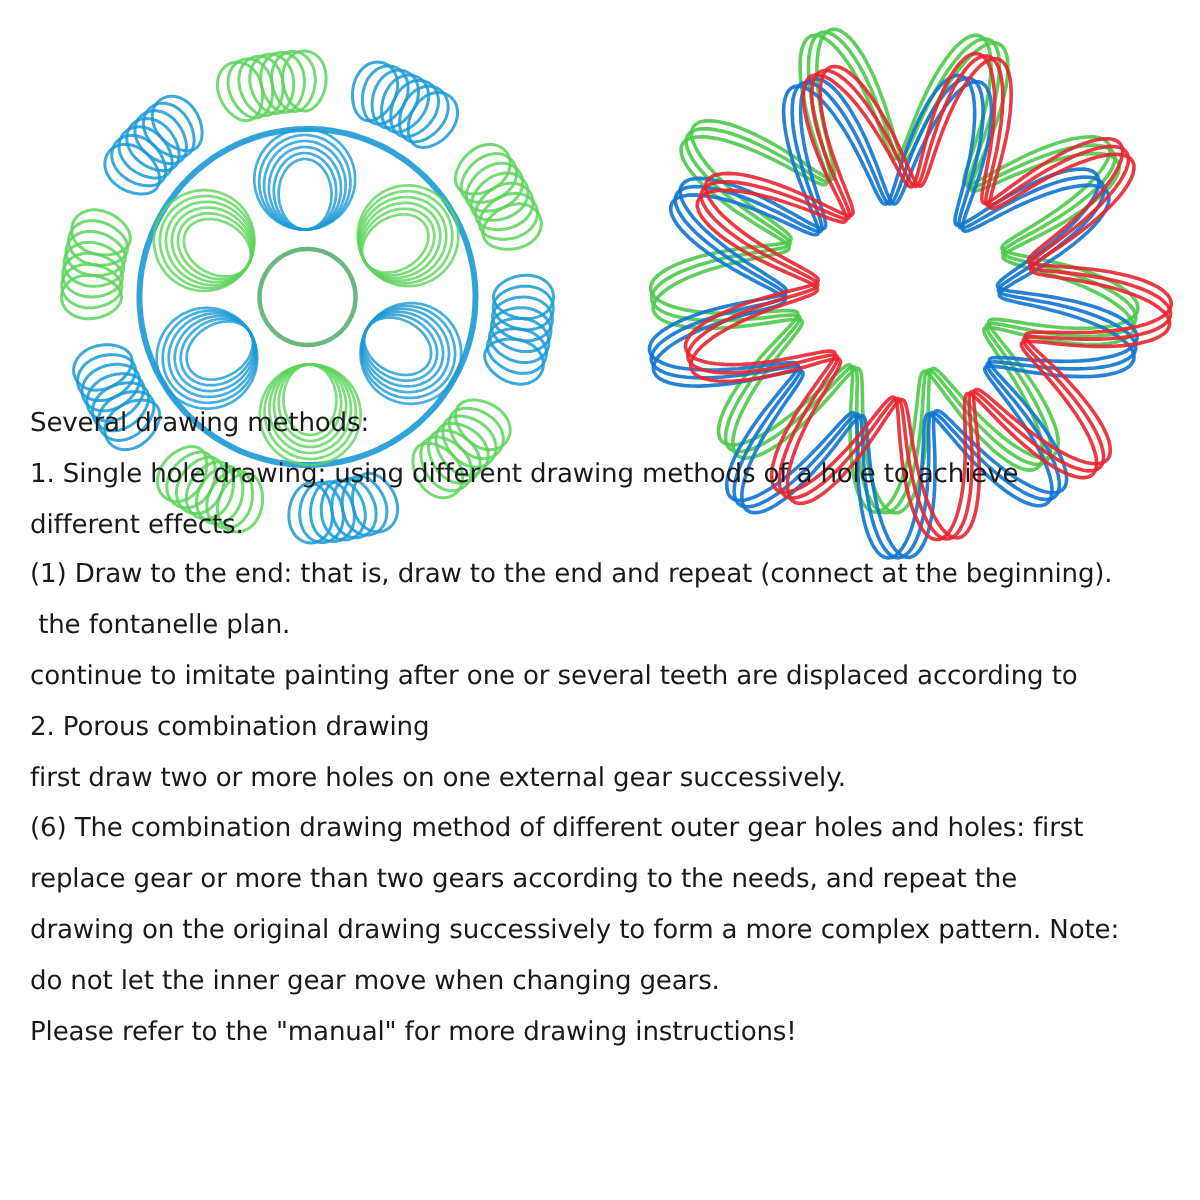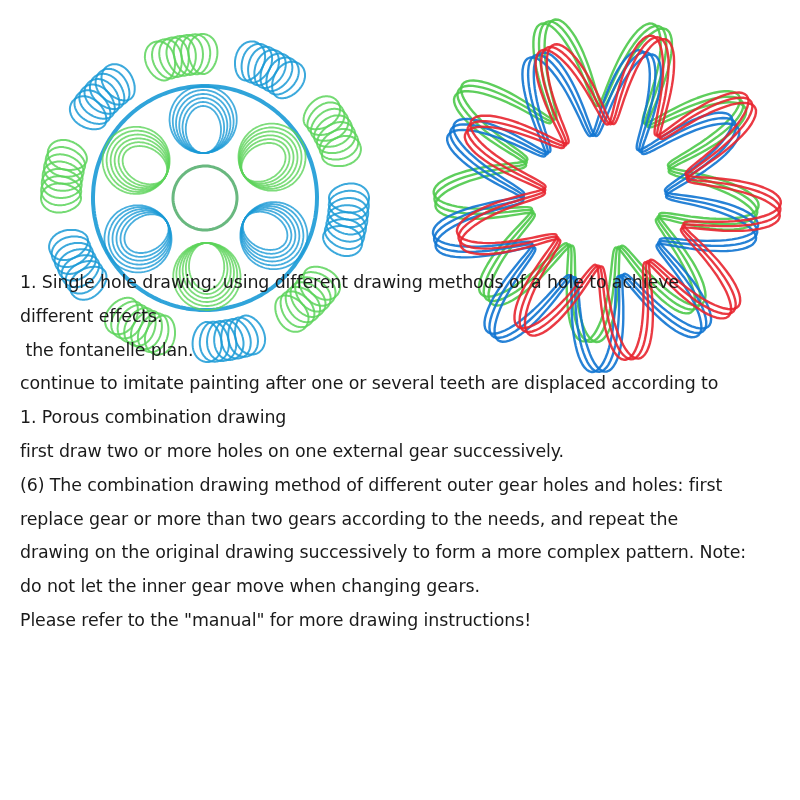--- a/index.html
+++ b/index.html
@@ -134,24 +134,26 @@
       <path d="M739.0 208.0L743.8 210.2L748.1 212.6L751.7 215.1L754.5 217.6L756.5 220.1L757.7 222.7L758.1 225.2L757.5 227.6L756.2 229.9L753.9 232.0L750.9 234.0L747.1 235.7L742.7 237.2L737.7 238.4L732.2 239.4L726.3 240.1L720.0 240.6L713.7 240.8L707.2 240.9L700.8 240.7L694.5 240.4L688.6 240.0L682.9 239.6L677.8 239.1L673.1 238.7L669.1 238.5L665.7 238.3L663.0 238.4L661.1 238.7L659.9 239.4L659.5 240.3L659.7 241.7L660.7 243.5L662.3 245.7L664.5 248.3L667.3 251.3L670.5 254.8L674.0 258.6L677.8 262.8L681.8 267.4L685.8 272.2L689.9 277.2L693.8 282.3L697.4 287.5L700.8 292.7L703.8 297.8L706.4 302.8L708.4 307.5L709.9 311.9L710.8 315.9L711.1 319.4L710.7 322.5L709.7 324.9L708.1 326.8L705.8 328.0L703.0 328.5L699.7 328.4L696.0 327.7L691.8 326.3L687.3 324.3L682.6 321.8L677.6 318.8L672.6 315.4L667.5 311.6L662.5 307.6L657.6 303.4L652.9 299.1L648.4 294.9L644.2 290.8L640.3 287.0L636.8 283.5L633.7 280.4L631.0 277.8L628.7 275.8L626.8 274.5L625.2 273.8L624.1 273.9L623.3 274.7L622.7 276.2L622.4 278.6L622.4 281.6L622.4 285.4L622.6 289.7L622.8 294.7L623.1 300.1L623.3 306.0L623.3 312.1L623.3 318.5L623.1 324.9L622.7 331.3L622.1 337.6L621.2 343.7L620.1 349.3L618.8 354.5L617.2 359.2L615.4 363.2L613.4 366.5L611.3 369.0L609.0 370.7L606.6 371.6L604.1 371.5L601.6 370.6L599.2 368.9L596.7 366.3L594.3 363.0L592.1 358.9L590.0 354.2L588.1 349.0L586.3 343.3L584.7 337.3L583.4 331.1L582.2 324.7L581.2 318.4L580.4 312.2L579.7 306.2L579.2 300.5L578.7 295.3L578.3 290.6L577.9 286.6L577.5 283.2L576.9 280.5L576.3 278.6L575.5 277.4L574.4 277.1L573.2 277.5L571.6 278.7L569.8 280.7L567.6 283.2L565.1 286.4L562.3 290.1L559.1 294.2L555.7 298.7L551.9 303.4L547.9 308.2L543.7 313.0L539.4 317.8L534.9 322.3L530.3 326.6L525.8 330.5L521.4 333.9L517.1 336.8L513.0 339.1L509.2 340.7L505.7 341.6L502.6 341.8L500.0 341.3L497.8 340.1L496.2 338.2L495.1 335.6L494.6 332.4L494.6 328.6L495.2 324.3L496.4 319.5L498.0 314.4L500.0 309.1L502.5 303.5L505.3 297.9L508.4 292.2L511.7 286.7L515.0 281.3L518.4 276.1L521.7 271.2L524.8 266.7L527.7 262.6L530.2 259.0L532.3 255.8L533.9 253.1L535.0 251.0L535.4 249.3L535.2 248.2L534.3 247.4L532.8 247.2L530.5 247.2L527.5 247.7L523.9 248.4L519.7 249.3L514.9 250.4L509.6 251.5L503.9 252.7L497.9 253.9L491.7 255.0L485.3 255.9L478.9 256.6L472.6 257.1L466.5 257.4L460.7 257.3L455.2 256.9L450.3 256.2L446.0 255.2L442.4 253.8L439.5 252.2L437.3 250.2L436.0 248.0L435.5 245.6L435.9 243.0L437.2 240.3L439.2 237.4L442.0 234.5L445.6 231.6L449.7 228.7L454.5 225.9L459.7 223.2L465.4 220.6L471.3 218.1L477.3 215.9L483.4 213.8L489.4 211.9L495.2 210.2L500.7 208.6L505.8 207.2L510.4 206.0L514.4 204.9L517.7 203.9L520.3 202.9L522.1 201.9L523.2 200.9L523.4 199.8L522.8 198.7L521.4 197.4L519.3 195.9L516.4 194.2L512.9 192.3L508.8 190.2L504.3 187.9L499.3 185.2L494.1 182.4L488.6 179.3L483.1 176.0L477.7 172.6L472.4 168.9L467.4 165.2L462.7 161.4L458.6 157.7L454.9 153.9L451.9 150.3L449.6 146.8L448.0 143.5L447.2 140.5L447.2 137.8L447.9 135.4L449.5 133.5L451.8 131.9L454.8 130.8L458.5 130.1L462.8 129.9L467.6 130.2L472.9 130.9L478.5 131.9L484.4 133.4L490.4 135.1L496.5 137.2L502.5 139.4L508.5 141.8L514.2 144.2L519.6 146.6L524.6 148.9L529.2 151.0L533.2 152.9L536.8 154.5L539.7 155.6L542.1 156.3L543.8 156.5L545.0 156.2L545.6 155.2L545.7 153.7L545.2 151.5L544.3 148.7L543.0 145.3L541.4 141.4L539.5 136.9L537.5 131.9L535.3 126.6L533.1 120.8L531.0 114.9L528.9 108.8L527.1 102.6L525.5 96.5L524.2 90.5L523.2 84.7L522.6 79.3L522.4 74.3L522.6 69.8L523.3 65.9L524.4 62.7L525.9 60.2L527.8 58.5L530.1 57.5L532.7 57.4L535.6 58.1L538.7 59.5L542.0 61.7L545.5 64.6L549.1 68.2L552.7 72.4L556.3 77.0L559.8 82.1L563.3 87.4L566.6 93.0L569.7 98.6L572.6 104.2L575.3 109.6L577.8 114.8L580.1 119.6L582.1 124.0L583.9 127.8L585.5 130.9L587.0 133.4L588.2 135.1L589.4 136.0L590.5 136.1L591.6 135.4L592.6 133.9L593.7 131.6L594.8 128.5L596.0 124.8L597.4 120.4L598.9 115.6L600.6 110.3L602.5 104.6L604.6 98.8L606.9 92.8L609.3 86.8L611.9 81.0L614.7 75.4L617.6 70.1L620.6 65.3L623.7 61.0L626.7 57.3L629.8 54.4L632.7 52.2L635.6 50.8L638.3 50.2L640.7 50.5L643.0 51.6L644.9 53.6L646.6 56.3L647.9 59.7L648.9 63.9L649.5 68.6L649.8 73.9L649.7 79.6L649.3 85.6L648.7 91.8L647.7 98.2L646.6 104.5L645.3 110.8L643.9 116.8L642.5 122.6L641.1 128.0L639.8 132.9L638.6 137.3L637.7 141.1L637.0 144.2L636.7 146.7L636.8 148.6L637.3 149.7L638.3 150.2L639.8 150.0L641.8 149.2L644.3 147.9L647.4 146.1L651.0 143.9L655.0 141.3L659.5 138.4L664.4 135.3L669.6 132.2L675.1 129.0L680.8 126.0L686.5 123.1L692.3 120.4L698.0 118.0L703.5 116.0L708.7 114.5L713.7 113.4L718.2 112.8L722.1 112.7L725.5 113.2L728.3 114.2L730.4 115.7L731.8 117.7L732.5 120.2L732.4 123.2L731.6 126.5L730.0 130.1L727.8 134.0L724.9 138.2L721.5 142.4L717.6 146.8L713.3 151.1L708.6 155.4L703.8 159.7L698.8 163.7L693.8 167.6L688.9 171.2L684.2 174.6L679.8 177.7L675.8 180.5L672.4 182.9L669.5 185.1L667.2 187.0L665.7 188.6L665.0 189.9L665.0 191.0L665.8 191.9L667.4 192.7L669.8 193.4L672.9 194.0L676.8 194.5L681.2 195.1L686.3 195.8L691.7 196.5L697.6 197.4L703.7 198.4L710.0 199.6L716.3 200.9L722.5 202.5L728.6 204.2L734.3 206.2L739.6 208.3L744.4 210.5Z" fill="none" stroke="#0f74d1" stroke-width="2.4" stroke-opacity="0.9" stroke-linejoin="round"></path>
       <path d="M756.2 227.4L757.1 230.0L757.2 232.5L756.4 234.9L754.7 237.1L752.3 239.1L749.0 240.8L745.1 242.3L740.5 243.6L735.3 244.6L729.7 245.3L723.7 245.7L717.4 245.9L711.0 245.8L704.5 245.5L698.2 245.1L692.0 244.5L686.1 243.8L680.5 243.2L675.5 242.5L671.0 241.9L667.1 241.5L663.8 241.2L661.3 241.3L659.5 241.6L658.4 242.2L658.0 243.3L658.4 244.7L659.4 246.6L661.0 248.9L663.2 251.7L665.9 255.0L669.0 258.6L672.4 262.7L676.1 267.1L679.9 271.9L683.8 276.9L687.5 282.1L691.2 287.4L694.6 292.8L697.7 298.1L700.4 303.3L702.7 308.3L704.4 313.1L705.6 317.4L706.2 321.4L706.2 324.8L705.6 327.7L704.4 330.0L702.6 331.7L700.2 332.7L697.3 333.0L693.9 332.6L690.1 331.6L685.9 329.9L681.5 327.7L676.8 324.8L672.0 321.5L667.1 317.8L662.2 313.8L657.4 309.5L652.7 305.1L648.2 300.7L643.9 296.3L639.9 292.1L636.3 288.1L633.0 284.6L630.1 281.4L627.6 278.9L625.4 276.9L623.6 275.6L622.2 275.0L621.1 275.1L620.3 276.0L619.7 277.7L619.4 280.2L619.2 283.3L619.1 287.2L619.1 291.7L619.2 296.7L619.2 302.3L619.1 308.2L618.9 314.4L618.5 320.7L618.0 327.2L617.3 333.6L616.4 339.8L615.2 345.7L613.8 351.3L612.3 356.3L610.5 360.8L608.5 364.6L606.3 367.7L604.0 369.9L601.7 371.4L599.2 371.9L596.8 371.6L594.3 370.5L591.9 368.5L589.6 365.6L587.4 362.1L585.4 357.8L583.5 352.9L581.8 347.6L580.3 341.7L579.1 335.6L578.0 329.3L577.1 322.9L576.5 316.6L575.9 310.3L575.5 304.4L575.3 298.8L575.0 293.6L574.8 289.1L574.6 285.1L574.2 281.8L573.8 279.2L573.2 277.4L572.4 276.4L571.3 276.2L570.0 276.7L568.3 278.0L566.3 279.9L564.0 282.5L561.3 285.7L558.3 289.4L554.9 293.4L551.2 297.8L547.2 302.3L542.9 307.0L538.5 311.6L533.9 316.1L529.2 320.5L524.5 324.5L519.8 328.1L515.3 331.2L510.9 333.8L506.8 335.8L503.0 337.1L499.5 337.8L496.5 337.8L494.0 337.0L492.0 335.6L490.6 333.4L489.7 330.7L489.4 327.3L489.7 323.5L490.6 319.1L492.0 314.4L494.0 309.3L496.3 304.0L499.1 298.5L502.2 293.0L505.6 287.5L509.1 282.1L512.7 276.9L516.2 271.9L519.7 267.2L523.0 262.9L526.0 259.0L528.6 255.6L530.7 252.6L532.3 250.1L533.4 248.1L533.8 246.5L533.5 245.4L532.5 244.8L530.8 244.5L528.4 244.5L525.3 244.9L521.5 245.5L517.2 246.2L512.2 247.1L506.8 248.1L501.0 249.0L494.9 249.9L488.6 250.7L482.2 251.3L475.8 251.7L469.5 251.9L463.4 251.8L457.7 251.5L452.4 250.8L447.6 249.8L443.5 248.6L440.0 247.0L437.3 245.2L435.4 243.1L434.3 240.8L434.1 238.4L434.8 235.8L436.3 233.1L438.6 230.3L441.7 227.5L445.4 224.8L449.9 222.1L454.8 219.5L460.3 217.0L466.0 214.7L472.1 212.5L478.2 210.5L484.4 208.7L490.4 207.1L496.2 205.7L501.7 204.4L506.8 203.3L511.3 202.3L515.2 201.3L518.5 200.4L521.0 199.6L522.7 198.7L523.7 197.7L523.8 196.6L523.1 195.4L521.6 194.0L519.4 192.4L516.5 190.6L512.9 188.5L508.9 186.2L504.3 183.5L499.4 180.7L494.3 177.6L488.9 174.2L483.6 170.7L478.3 166.9L473.2 163.1L468.4 159.1L464.0 155.2L460.1 151.2L456.7 147.4L454.0 143.6L452.0 140.1L450.7 136.8L450.1 133.8L450.4 131.1L451.4 128.9L453.1 127.1L455.7 125.7L458.8 124.8L462.7 124.4L467.1 124.5L472.0 125.0L477.3 126.0L482.9 127.4L488.7 129.1L494.7 131.2L500.7 133.5L506.6 136.0L512.4 138.7L517.9 141.3L523.2 143.9L528.0 146.4L532.4 148.7L536.3 150.7L539.7 152.3L542.5 153.5L544.7 154.2L546.3 154.4L547.4 154.0L547.9 152.9L548.0 151.3L547.5 149.0L546.7 146.0L545.5 142.5L544.0 138.4L542.3 133.7L540.4 128.6L538.4 123.1L536.5 117.2L534.6 111.1L532.9 104.9L531.3 98.7L530.0 92.5L529.0 86.5L528.4 80.8L528.1 75.4L528.2 70.5L528.7 66.1L529.6 62.4L530.9 59.4L532.5 57.1L534.6 55.6L536.9 54.9L539.6 55.0L542.5 55.9L545.6 57.6L548.9 60.1L552.2 63.3L555.7 67.2L559.1 71.6L562.5 76.4L565.8 81.7L569.0 87.2L572.0 92.9L574.8 98.7L577.5 104.4L579.9 109.9L582.2 115.1L584.2 119.9L586.0 124.3L587.6 128.0L589.0 131.1L590.3 133.5L591.5 135.1L592.7 135.9L593.7 135.9L594.8 135.1L595.9 133.5L597.1 131.1L598.4 127.9L599.8 124.2L601.4 119.8L603.2 114.9L605.1 109.6L607.3 104.0L609.6 98.2L612.2 92.3L614.9 86.5L617.8 80.8L620.9 75.3L624.0 70.3L627.2 65.7L630.4 61.6L633.7 58.2L636.8 55.6L639.8 53.6L642.7 52.5L645.4 52.2L647.8 52.7L649.9 54.1L651.7 56.3L653.2 59.2L654.3 62.8L655.0 67.1L655.4 72.0L655.3 77.3L655.0 83.1L654.3 89.1L653.3 95.3L652.1 101.6L650.7 107.9L649.1 114.1L647.4 120.0L645.8 125.7L644.1 130.9L642.7 135.7L641.3 139.9L640.3 143.5L639.6 146.6L639.2 148.9L639.3 150.6L639.9 151.7L640.9 152.1L642.5 151.9L644.7 151.1L647.4 149.8L650.6 148.0L654.4 145.8L658.6 143.4L663.3 140.7L668.4 137.8L673.8 134.9L679.4 132.0L685.2 129.2L691.1 126.5L697.0 124.2L702.7 122.1L708.3 120.4L713.5 119.2L718.4 118.4L722.8 118.0L726.7 118.2L730.0 118.9L732.6 120.2L734.5 121.9L735.7 124.0L736.1 126.6L735.7 129.6L734.6 133.0L732.8 136.6L730.3 140.4L727.2 144.5L723.5 148.6L719.3 152.8L714.7 156.9L709.8 161.0L704.8 165.0L699.6 168.8L694.4 172.5L689.4 175.8L684.7 179.0L680.2 181.8L676.2 184.4L672.8 186.6L669.9 188.6L667.7 190.3L666.3 191.8L665.6 193.1L665.7 194.2L666.7 195.1L668.4 195.9L670.9 196.7L674.1 197.4L678.1 198.1L682.6 198.9L687.7 199.8L693.2 200.8L699.1 201.9L705.2 203.2L711.4 204.7L717.6 206.4L723.8 208.2L729.7 210.3L735.2 212.5L740.4 214.8L744.9 217.3L748.9 219.8L752.2 222.5L754.6 225.1L756.3 227.7L757.1 230.3Z" fill="none" stroke="#0f74d1" stroke-width="2.4" stroke-opacity="0.9" stroke-linejoin="round"></path>
       <path d="M750.2 246.0L746.8 247.6L742.7 248.9L737.9 249.9L732.6 250.6L726.9 251.0L720.8 251.1L714.5 250.9L708.1 250.6L701.7 250.0L695.3 249.2L689.2 248.4L683.4 247.5L678.0 246.6L673.1 245.7L668.7 245.0L664.9 244.4L661.8 244.1L659.4 244.0L657.7 244.3L656.8 245.0L656.5 246.1L656.9 247.7L657.9 249.7L659.6 252.2L661.8 255.2L664.4 258.6L667.4 262.5L670.7 266.7L674.2 271.4L677.8 276.3L681.4 281.5L685.0 286.9L688.4 292.4L691.5 297.9L694.3 303.3L696.7 308.6L698.7 313.7L700.1 318.4L701.0 322.8L701.4 326.7L701.1 330.0L700.3 332.8L698.8 334.9L696.8 336.3L694.3 337.1L691.3 337.2L687.9 336.5L684.1 335.2L679.9 333.2L675.5 330.7L670.9 327.6L666.2 324.0L661.5 320.0L656.8 315.7L652.2 311.2L647.7 306.6L643.4 302.0L639.4 297.4L635.7 293.1L632.3 289.1L629.2 285.5L626.5 282.3L624.1 279.7L622.1 277.8L620.5 276.5L619.1 276.0L618.1 276.3L617.3 277.3L616.7 279.1L616.2 281.7L616.0 285.0L615.7 288.9L615.6 293.5L615.4 298.7L615.1 304.3L614.7 310.2L614.3 316.5L613.6 322.8L612.8 329.2L611.8 335.6L610.5 341.7L609.1 347.5L607.5 352.9L605.6 357.8L603.6 362.0L601.4 365.6L599.1 368.5L596.8 370.5L594.3 371.7L591.9 372.0L589.4 371.4L587.0 370.0L584.7 367.7L582.6 364.7L580.6 360.9L578.7 356.4L577.1 351.4L575.7 345.8L574.5 339.9L573.5 333.7L572.8 327.3L572.2 320.9L571.8 314.5L571.6 308.3L571.5 302.4L571.4 296.9L571.4 291.8L571.4 287.3L571.3 283.5L571.1 280.3L570.7 277.9L570.2 276.2L569.3 275.3L568.2 275.1L566.8 275.8L565.0 277.1L562.9 279.1L560.4 281.7L557.5 284.8L554.2 288.4L550.6 292.4L546.7 296.6L542.4 301.0L538.0 305.5L533.3 310.0L528.5 314.3L523.6 318.3L518.8 322.1L514.0 325.4L509.3 328.2L504.9 330.5L500.7 332.2L496.9 333.3L493.5 333.7L490.6 333.4L488.3 332.4L486.4 330.7L485.2 328.5L484.6 325.6L484.5 322.1L485.1 318.1L486.3 313.8L488.0 309.0L490.2 304.0L492.9 298.7L496.0 293.4L499.4 288.0L503.0 282.7L506.7 277.4L510.5 272.4L514.3 267.7L517.9 263.2L521.3 259.1L524.4 255.4L527.1 252.2L529.3 249.4L530.9 247.0L531.9 245.1L532.2 243.7L531.8 242.6L530.7 242.0L528.9 241.7L526.4 241.7L523.1 242.0L519.2 242.4L514.7 243.0L509.7 243.7L504.2 244.4L498.3 245.1L492.1 245.8L485.7 246.2L479.2 246.6L472.8 246.7L466.6 246.5L460.6 246.2L454.9 245.5L449.8 244.6L445.2 243.3L441.2 241.8L437.9 240.1L435.5 238.1L433.8 235.9L433.0 233.6L433.1 231.1L434.0 228.5L435.7 225.8L438.3 223.2L441.6 220.5L445.7 218.0L450.3 215.5L455.5 213.1L461.1 210.9L467.0 208.8L473.1 207.0L479.4 205.3L485.6 203.8L491.6 202.5L497.5 201.3L502.9 200.3L508.0 199.4L512.4 198.6L516.3 197.8L519.4 197.1L521.8 196.3L523.4 195.5L524.2 194.5L524.3 193.4L523.5 192.1L521.9 190.6L519.6 188.9L516.7 186.9L513.1 184.6L509.1 182.0L504.6 179.2L499.7 176.1L494.7 172.7L489.5 169.1L484.3 165.3L479.2 161.3L474.4 157.2L469.8 153.1L465.6 148.9L462.0 144.8L458.9 140.8L456.5 137.0L454.7 133.5L453.7 130.2L453.4 127.2L453.9 124.7L455.1 122.6L457.1 120.9L459.8 119.7L463.1 119.1L467.1 118.9L471.6 119.2L476.5 120.1L481.8 121.4L487.4 123.1L493.2 125.1L499.1 127.5L505.0 130.1L510.8 132.9L516.4 135.8L521.8 138.7L526.8 141.5L531.5 144.1L535.7 146.5L539.4 148.6L542.6 150.3L545.2 151.5L547.3 152.2L548.9 152.4L549.9 151.9L550.4 150.8L550.4 149.0L549.9 146.5L549.2 143.4L548.0 139.7L546.7 135.4L545.1 130.6L543.5 125.3L541.8 119.7L540.1 113.7L538.5 107.5L537.0 101.2L535.8 94.9L534.8 88.7L534.1 82.7L533.8 77.0L533.8 71.7L534.1 66.9L534.9 62.7L536.0 59.2L537.5 56.3L539.3 54.2L541.5 53.0L543.9 52.5L546.6 52.9L549.5 54.1L552.6 56.1L555.7 58.9L559.0 62.3L562.2 66.4L565.5 71.1L568.6 76.2L571.7 81.6L574.6 87.3L577.4 93.2L579.9 99.0L582.3 104.8L584.5 110.3L586.4 115.6L588.2 120.4L589.8 124.7L591.2 128.4L592.5 131.4L593.7 133.7L594.8 135.2L595.9 136.0L597.0 135.8L598.1 134.9L599.3 133.2L600.6 130.7L602.1 127.5L603.7 123.7L605.5 119.3L607.5 114.4L609.7 109.1L612.1 103.5L614.8 97.8L617.6 92.1L620.6 86.4L623.8 80.8L627.1 75.6L630.4 70.7L633.8 66.4L637.2 62.6L640.6 59.5L643.8 57.1L646.9 55.4L649.7 54.6L652.4 54.5L654.7 55.3L656.7 56.9L658.3 59.3L659.6 62.4L660.5 66.2L660.9 70.6L661.0 75.6L660.7 81.0L660.0 86.8L659.0 92.8L657.8 99.1L656.2 105.3L654.5 111.5L652.7 117.6L650.7 123.4L648.8 128.9L647.0 134.0L645.4 138.6L643.9 142.6L642.8 146.1L642.0 149.0L641.6 151.2L641.7 152.8L642.3 153.8L643.5 154.1L645.2 153.8L647.5 153.0L650.4 151.8L653.8 150.1L657.7 148.0L662.2 145.7L667.0 143.1L672.3 140.5L677.8 137.8L683.6 135.1L689.6 132.6L695.6 130.2L701.5 128.2L707.3 126.4L712.9 125.0L718.1 124.1L723.0 123.6L727.3 123.5L731.0 124.0L734.2 124.9L736.6 126.3L738.3 128.2L739.2 130.5L739.3 133.2L738.7 136.2L737.3 139.6L735.2 143.1L732.5 146.9L729.0 150.8L725.1 154.8L720.6 158.8L715.8 162.8L710.7 166.6L705.5 170.4L700.2 173.9L694.9 177.3L689.8 180.4L684.9 183.3L680.4 185.9L676.4 188.2L673.0 190.3L670.2 192.1L668.1 193.7L666.7 195.1L666.1 196.3L666.3 197.3L667.4 198.3L669.2 199.2L671.8 200.0L675.2 200.9L679.2 201.8L683.8 202.8L688.9 203.9L694.5 205.2L700.3 206.6L706.4 208.2L712.6 210.0L718.7 211.9L724.7 214.1L730.5 216.4L735.9 218.8L740.8 221.4L745.2 224.1L748.9 226.8L751.9 229.6L754.1 232.3L755.5 235.0L756.1 237.6L755.8 240.1L754.6 242.3L752.7 244.4L749.9 246.2L746.3 247.7Z" fill="none" stroke="#0f74d1" stroke-width="2.4" stroke-opacity="0.9" stroke-linejoin="round"></path>
       <path d="M777.9 196.0L779.7 198.4L780.7 200.9L780.8 203.4L780.0 205.8L778.4 208.1L776.0 210.3L772.8 212.4L768.8 214.3L764.2 216.0L759.0 217.5L753.4 218.7L747.4 219.7L741.1 220.5L734.7 221.1L728.3 221.5L721.9 221.7L715.8 221.7L709.9 221.7L704.5 221.6L699.5 221.5L695.1 221.5L691.4 221.5L688.3 221.6L686.0 222.0L684.4 222.5L683.6 223.4L683.5 224.5L684.2 226.0L685.6 227.9L687.7 230.1L690.3 232.8L693.5 235.8L697.0 239.2L701.0 243.0L705.2 247.1L709.5 251.4L713.8 256.0L718.2 260.8L722.3 265.8L726.2 270.7L729.8 275.7L732.9 280.5L735.6 285.2L737.7 289.7L739.2 293.8L740.0 297.6L740.2 300.9L739.8 303.7L738.6 306.0L736.8 307.6L734.4 308.7L731.4 309.2L727.9 309.0L723.9 308.3L719.5 306.9L714.7 305.0L709.7 302.6L704.5 299.7L699.2 296.5L693.9 292.9L688.7 289.1L683.6 285.3L678.7 281.3L674.0 277.5L669.7 273.8L665.8 270.3L662.2 267.2L659.1 264.5L656.4 262.4L654.2 260.8L652.4 259.9L651.0 259.6L650.0 260.1L649.4 261.3L649.1 263.2L649.1 265.8L649.3 269.2L649.7 273.2L650.2 277.8L650.8 283.0L651.4 288.6L651.9 294.6L652.4 300.8L652.7 307.2L652.9 313.6L652.8 320.0L652.5 326.3L651.9 332.2L651.1 337.8L650.0 342.8L648.6 347.3L647.0 351.1L645.1 354.2L643.0 356.5L640.8 358.0L638.4 358.6L635.9 358.3L633.3 357.2L630.7 355.3L628.1 352.5L625.5 349.0L623.1 344.8L620.7 340.0L618.5 334.7L616.4 329.0L614.6 323.0L612.9 316.8L611.4 310.6L610.0 304.3L608.9 298.2L607.9 292.4L607.0 287.0L606.3 282.1L605.6 277.7L604.9 273.9L604.2 270.9L603.5 268.6L602.7 267.1L601.7 266.4L600.6 266.4L599.2 267.3L597.7 269.0L595.8 271.3L593.7 274.3L591.3 277.9L588.6 282.0L585.6 286.5L582.3 291.3L578.8 296.3L575.0 301.4L571.1 306.5L566.9 311.4L562.7 316.1L558.5 320.6L554.2 324.5L550.1 328.0L546.0 330.9L542.2 333.2L538.6 334.7L535.4 335.5L532.5 335.6L530.0 335.0L528.0 333.6L526.5 331.4L525.5 328.6L525.0 325.2L525.0 321.1L525.5 316.6L526.5 311.6L528.0 306.2L529.9 300.7L532.1 294.9L534.7 289.1L537.5 283.2L540.4 277.5L543.4 272.0L546.4 266.7L549.3 261.8L552.1 257.3L554.5 253.2L556.6 249.6L558.3 246.6L559.5 244.1L560.2 242.1L560.3 240.6L559.7 239.7L558.5 239.3L556.6 239.3L554.0 239.7L550.8 240.5L547.0 241.5L542.6 242.8L537.7 244.3L532.3 245.8L526.5 247.4L520.5 248.9L514.2 250.4L507.9 251.6L501.6 252.7L495.4 253.5L489.4 254.0L483.8 254.2L478.6 254.0L473.9 253.4L469.8 252.5L466.3 251.3L463.6 249.7L461.7 247.7L460.7 245.5L460.4 243.0L461.0 240.3L462.4 237.4L464.6 234.4L467.5 231.3L471.2 228.1L475.4 224.9L480.2 221.8L485.4 218.8L491.0 215.9L496.8 213.1L502.7 210.5L508.6 208.1L514.4 205.9L520.0 203.9L525.2 202.1L530.0 200.5L534.2 199.0L537.9 197.7L540.8 196.5L543.0 195.4L544.4 194.3L545.0 193.2L544.8 192.1L543.8 191.0L542.0 189.7L539.4 188.3L536.1 186.8L532.2 185.1L527.8 183.1L522.9 181.0L517.6 178.6L512.1 176.0L506.4 173.2L500.7 170.2L495.1 167.0L489.7 163.7L484.6 160.3L479.9 156.8L475.7 153.3L472.1 149.8L469.2 146.4L466.9 143.2L465.5 140.1L464.8 137.3L465.0 134.7L466.0 132.4L467.7 130.5L470.3 129.0L473.5 127.9L477.4 127.1L482.0 126.8L487.0 126.9L492.5 127.4L498.3 128.3L504.4 129.5L510.5 131.0L516.8 132.7L522.9 134.6L528.9 136.6L534.6 138.6L540.0 140.6L545.0 142.5L549.4 144.3L553.4 145.8L556.7 146.9L559.5 147.7L561.6 148.1L563.1 147.9L564.0 147.2L564.2 146.0L563.9 144.2L563.1 141.8L561.8 138.8L560.2 135.3L558.2 131.2L555.9 126.6L553.4 121.6L550.9 116.3L548.3 110.6L545.8 104.7L543.5 98.7L541.3 92.7L539.4 86.7L537.9 80.9L536.7 75.3L535.9 70.1L535.6 65.4L535.7 61.1L536.3 57.5L537.4 54.5L538.9 52.2L540.9 50.7L543.3 50.0L546.0 50.0L549.1 50.8L552.5 52.4L556.0 54.7L559.7 57.7L563.6 61.3L567.5 65.4L571.4 70.0L575.2 74.9L578.9 80.2L582.5 85.5L585.9 90.9L589.1 96.3L592.1 101.4L594.8 106.3L597.3 110.7L599.5 114.7L601.4 118.1L603.1 120.9L604.6 122.9L606.0 124.2L607.1 124.6L608.2 124.3L609.1 123.2L610.1 121.2L611.0 118.5L611.9 115.1L613.0 111.0L614.1 106.3L615.4 101.2L616.8 95.6L618.3 89.7L620.1 83.7L622.1 77.5L624.2 71.4L626.5 65.5L629.0 59.9L631.6 54.6L634.3 49.8L637.1 45.6L639.9 42.1L642.7 39.3L645.5 37.2L648.2 36.0L650.8 35.6L653.2 36.1L655.4 37.5L657.4 39.6L659.1 42.6L660.5 46.3L661.6 50.6L662.4 55.6L662.9 61.0L663.1 66.8L663.0 73.0L662.6 79.3L662.0 85.7L661.2 92.1L660.3 98.4L659.3 104.4L658.2 110.1L657.2 115.4L656.3 120.1L655.5 124.3L654.9 127.9L654.6 130.8L654.6 133.0L654.9 134.5L655.7 135.3L656.9 135.4L658.6 134.8L660.8 133.7L663.5 131.9L666.6 129.7L670.3 127.0L674.3 124.0L678.8 120.8L683.6 117.3L688.7 113.8L694.1 110.3L699.6 107.0L705.1 103.8L710.7 100.8L716.2 98.3L721.4 96.1L726.5 94.4L731.1 93.2L735.4 92.6L739.1 92.5L742.3 93.0L744.8 94.1L746.7 95.7L747.9 97.9L748.5 100.5L748.2 103.6L747.3 107.2L745.7 111.1L743.5 115.2L740.7 119.6L737.3 124.2L733.5 128.8L729.3 133.4L724.9 138.0L720.2 142.5L715.5 146.8L710.8 150.9L706.2 154.7L701.9 158.3L697.9 161.5L694.3 164.4L691.2 166.9L688.8 169.1L687.0 171.0L685.9 172.5L685.5 173.8L686.0 174.8L687.2 175.6L689.2 176.2L692.0 176.6L695.5 176.9L699.6 177.2L704.4 177.5L709.6 177.9L715.3 178.3L721.4 178.8L727.6 179.5L734.0 180.3L740.4 181.3L746.6 182.6L752.7 184.0L758.3 185.6L763.5 187.5L768.2 189.5L772.3 191.6L775.6 193.9L778.1 196.3L779.9 198.7Z" fill="none" stroke="#e8252f" stroke-width="2.4" stroke-opacity="0.9" stroke-linejoin="round"></path>
       <path d="M777.4 215.3L774.7 217.4L771.2 219.3L767.1 221.0L762.3 222.4L757.0 223.6L751.2 224.6L745.1 225.3L738.8 225.8L732.4 226.1L725.9 226.1L719.6 226.1L713.5 225.8L707.7 225.6L702.4 225.2L697.5 224.9L693.2 224.7L689.6 224.6L686.7 224.6L684.5 224.9L683.0 225.5L682.3 226.3L682.3 227.6L683.1 229.2L684.5 231.2L686.6 233.6L689.2 236.4L692.3 239.6L695.8 243.3L699.6 247.2L703.7 251.6L707.8 256.2L712.0 261.0L716.1 266.0L720.0 271.1L723.6 276.2L726.9 281.3L729.7 286.2L732.1 291.0L733.9 295.5L735.1 299.6L735.7 303.3L735.6 306.5L734.9 309.2L733.6 311.3L731.6 312.8L729.0 313.7L725.9 313.9L722.3 313.5L718.3 312.4L713.8 310.8L709.1 308.6L704.2 305.9L699.1 302.7L693.9 299.2L688.8 295.4L683.7 291.3L678.8 287.2L674.2 283.1L669.7 279.1L665.7 275.2L661.9 271.7L658.6 268.5L655.7 265.8L653.1 263.6L651.1 262.1L649.4 261.2L648.1 261.0L647.1 261.6L646.5 262.9L646.2 264.9L646.1 267.7L646.2 271.2L646.5 275.3L646.8 280.1L647.2 285.3L647.5 291.0L647.8 297.1L648.0 303.4L648.0 309.8L647.8 316.2L647.4 322.6L646.8 328.8L645.9 334.6L644.8 340.0L643.5 344.9L641.9 349.2L640.0 352.9L638.0 355.7L635.8 357.8L633.5 359.0L631.0 359.3L628.5 358.8L626.0 357.4L623.5 355.2L621.0 352.2L618.6 348.5L616.4 344.1L614.3 339.1L612.3 333.6L610.5 327.8L608.9 321.7L607.5 315.4L606.3 309.0L605.3 302.8L604.4 296.7L603.7 290.9L603.1 285.6L602.5 280.7L602.0 276.4L601.5 272.7L600.9 269.8L600.3 267.6L599.5 266.2L598.5 265.6L597.4 265.8L596.0 266.7L594.3 268.4L592.3 270.8L590.0 273.9L587.3 277.4L584.4 281.5L581.2 285.9L577.6 290.6L573.9 295.5L569.8 300.4L565.6 305.3L561.3 310.1L556.9 314.6L552.5 318.7L548.1 322.4L543.8 325.6L539.7 328.2L535.8 330.2L532.2 331.5L529.0 332.0L526.2 331.9L523.8 331.0L522.0 329.3L520.6 327.0L519.8 324.0L519.6 320.4L519.9 316.3L520.7 311.7L522.0 306.7L523.8 301.4L526.0 295.8L528.5 290.2L531.4 284.4L534.4 278.8L537.6 273.2L540.9 267.9L544.1 262.8L547.2 258.1L550.0 253.7L552.6 249.9L554.8 246.5L556.5 243.6L557.8 241.2L558.4 239.3L558.4 238.0L557.7 237.1L556.4 236.7L554.4 236.7L551.7 237.1L548.3 237.8L544.3 238.7L539.8 239.9L534.7 241.1L529.2 242.5L523.3 243.8L517.2 245.0L510.8 246.2L504.5 247.1L498.1 247.9L491.9 248.4L486.0 248.6L480.4 248.4L475.3 248.0L470.8 247.2L466.8 246.0L463.6 244.6L461.1 242.8L459.4 240.7L458.6 238.4L458.6 235.9L459.5 233.2L461.1 230.3L463.6 227.3L466.8 224.4L470.7 221.4L475.2 218.4L480.2 215.5L485.6 212.7L491.4 210.1L497.3 207.6L503.3 205.3L509.3 203.2L515.2 201.3L520.7 199.5L526.0 198.0L530.7 196.6L534.9 195.3L538.5 194.2L541.3 193.1L543.4 192.1L544.8 191.0L545.3 190.0L544.9 188.9L543.8 187.7L541.9 186.3L539.3 184.8L535.9 183.1L532.0 181.1L527.6 178.9L522.7 176.5L517.5 173.9L512.0 171.0L506.4 168.0L500.9 164.7L495.4 161.3L490.2 157.7L485.3 154.1L480.9 150.4L476.9 146.7L473.6 143.1L470.9 139.6L469.0 136.3L467.8 133.2L467.4 130.4L467.8 127.9L469.1 125.7L471.0 124.0L473.8 122.6L477.2 121.7L481.3 121.3L485.9 121.2L491.0 121.6L496.5 122.4L502.4 123.6L508.4 125.1L514.5 126.9L520.6 128.9L526.7 131.1L532.5 133.3L538.1 135.6L543.3 137.8L548.1 139.9L552.4 141.8L556.2 143.4L559.4 144.6L562.0 145.5L564.0 145.8L565.4 145.6L566.2 144.9L566.4 143.5L566.1 141.6L565.3 139.1L564.1 135.9L562.5 132.2L560.6 128.0L558.5 123.2L556.2 118.0L553.9 112.5L551.6 106.7L549.3 100.7L547.3 94.6L545.4 88.5L543.8 82.4L542.6 76.6L541.7 71.1L541.2 65.9L541.2 61.2L541.6 57.1L542.4 53.6L543.7 50.8L545.4 48.7L547.5 47.5L550.0 47.0L552.8 47.2L555.9 48.3L559.2 50.2L562.7 52.8L566.3 56.0L570.0 59.9L573.7 64.3L577.4 69.1L581.0 74.3L584.5 79.7L587.8 85.2L591.0 90.7L593.9 96.2L596.6 101.4L599.1 106.3L601.3 110.8L603.3 114.7L605.0 118.1L606.6 120.8L608.0 122.7L609.2 123.9L610.4 124.3L611.4 123.9L612.4 122.6L613.4 120.6L614.5 117.8L615.6 114.3L616.8 110.1L618.1 105.4L619.6 100.2L621.3 94.6L623.2 88.8L625.2 82.8L627.5 76.7L629.9 70.8L632.5 65.0L635.2 59.5L638.0 54.4L641.0 49.9L643.9 45.9L646.9 42.6L649.8 40.1L652.7 38.3L655.4 37.4L658.0 37.3L660.3 38.0L662.4 39.6L664.2 42.0L665.8 45.1L667.0 49.0L667.8 53.5L668.4 58.6L668.6 64.1L668.4 70.0L668.0 76.2L667.3 82.5L666.4 88.9L665.4 95.3L664.2 101.4L662.9 107.3L661.6 112.9L660.4 118.0L659.3 122.7L658.3 126.7L657.6 130.1L657.2 132.9L657.2 135.0L657.6 136.3L658.4 137.0L659.7 137.1L661.6 136.5L663.9 135.3L666.7 133.6L670.0 131.4L673.9 128.8L678.1 126.0L682.8 122.9L687.8 119.6L693.1 116.3L698.6 113.1L704.3 110.0L710.0 107.0L715.7 104.4L721.2 102.1L726.5 100.3L731.5 98.9L736.2 98.0L740.4 97.6L744.0 97.8L747.0 98.5L749.4 99.8L751.1 101.6L752.1 103.9L752.4 106.7L751.9 109.9L750.7 113.4L748.8 117.3L746.3 121.4L743.2 125.7L739.5 130.1L735.5 134.6L731.0 139.1L726.3 143.4L721.5 147.7L716.6 151.8L711.7 155.6L707.0 159.2L702.6 162.5L698.5 165.5L694.9 168.2L691.9 170.5L689.4 172.5L687.7 174.3L686.7 175.7L686.4 176.9L687.0 177.9L688.3 178.7L690.4 179.3L693.3 179.9L696.9 180.4L701.2 180.8L706.0 181.3L711.4 181.9L717.1 182.6L723.2 183.4L729.4 184.4L735.7 185.5L742.1 186.8L748.2 188.4L754.1 190.1L759.6 192.0L764.7 194.1L769.1 196.3L773.0 198.6L776.0 201.1L778.3 203.6L779.8 206.1L780.4 208.6L780.2 211.0L779.1 213.4L777.1 215.6L774.3 217.7Z" fill="none" stroke="#e8252f" stroke-width="2.4" stroke-opacity="0.9" stroke-linejoin="round"></path>
       <path d="M754.7 229.7L748.8 230.4L742.6 230.8L736.3 230.9L729.8 230.9L723.4 230.7L717.1 230.3L711.1 229.8L705.4 229.3L700.1 228.7L695.4 228.2L691.2 227.8L687.7 227.6L684.9 227.6L682.9 227.8L681.5 228.4L680.9 229.3L681.0 230.6L681.8 232.3L683.3 234.4L685.4 237.0L688.0 240.0L691.0 243.4L694.4 247.3L698.1 251.5L702.0 256.0L705.9 260.8L709.9 265.9L713.7 271.1L717.4 276.3L720.7 281.6L723.7 286.8L726.3 291.8L728.3 296.6L729.8 301.1L730.8 305.2L731.1 308.9L730.8 312.0L729.8 314.5L728.3 316.5L726.1 317.8L723.4 318.4L720.2 318.4L716.5 317.7L712.5 316.3L708.1 314.4L703.4 311.9L698.6 308.8L693.6 305.4L688.6 301.6L683.6 297.5L678.8 293.3L674.1 288.9L669.6 284.6L665.4 280.5L661.6 276.5L658.1 272.9L654.9 269.6L652.2 266.9L649.9 264.8L647.9 263.2L646.3 262.4L645.1 262.3L644.2 263.0L643.6 264.4L643.2 266.6L643.1 269.5L643.0 273.1L643.1 277.3L643.3 282.2L643.4 287.6L643.5 293.3L643.5 299.4L643.4 305.8L643.1 312.2L642.6 318.6L641.9 324.9L641.0 331.0L639.8 336.7L638.4 342.0L636.8 346.8L635.0 350.9L633.0 354.3L630.8 356.9L628.5 358.7L626.1 359.7L623.7 359.7L621.2 359.0L618.7 357.3L616.3 354.8L614.0 351.6L611.8 347.6L609.8 343.0L607.9 337.9L606.2 332.2L604.7 326.3L603.4 320.0L602.3 313.7L601.4 307.3L600.7 301.0L600.1 295.0L599.6 289.3L599.2 283.9L598.9 279.2L598.6 274.9L598.2 271.4L597.8 268.6L597.2 266.5L596.4 265.2L595.4 264.7L594.2 265.0L592.7 266.0L590.9 267.8L588.7 270.2L586.2 273.2L583.4 276.8L580.2 280.8L576.7 285.1L573.0 289.7L568.9 294.5L564.7 299.2L560.2 303.9L555.7 308.4L551.1 312.7L546.5 316.6L542.0 320.0L537.6 322.9L533.4 325.2L529.5 326.9L525.9 327.9L522.8 328.2L520.1 327.8L517.9 326.6L516.2 324.8L515.0 322.3L514.5 319.2L514.5 315.5L515.0 311.3L516.1 306.7L517.7 301.6L519.8 296.4L522.3 290.9L525.2 285.3L528.3 279.7L531.6 274.2L535.1 268.8L538.6 263.6L542.0 258.8L545.2 254.2L548.2 250.1L550.9 246.4L553.1 243.2L554.9 240.5L556.1 238.3L556.7 236.5L556.6 235.3L555.9 234.5L554.4 234.1L552.3 234.1L549.4 234.4L545.9 235.0L541.8 235.8L537.1 236.7L531.9 237.8L526.2 238.9L520.2 240.0L514.0 241.0L507.6 241.8L501.2 242.5L494.9 242.9L488.7 243.1L482.8 242.9L477.4 242.5L472.4 241.8L468.0 240.7L464.2 239.4L461.2 237.7L458.9 235.8L457.5 233.6L456.9 231.2L457.2 228.7L458.3 226.0L460.3 223.2L463.0 220.3L466.4 217.5L470.6 214.6L475.3 211.9L480.5 209.2L486.1 206.7L492.0 204.3L498.0 202.1L504.2 200.1L510.2 198.3L516.1 196.7L521.7 195.2L526.9 193.9L531.6 192.7L535.7 191.7L539.2 190.7L542.0 189.7L544.0 188.8L545.2 187.8L545.6 186.8L545.2 185.6L543.9 184.3L542.0 182.9L539.3 181.2L535.9 179.3L531.9 177.1L527.5 174.7L522.7 172.1L517.5 169.2L512.2 166.0L506.7 162.7L501.3 159.1L496.1 155.5L491.1 151.7L486.4 147.8L482.2 144.0L478.5 140.1L475.5 136.4L473.1 132.9L471.4 129.5L470.5 126.4L470.4 123.6L471.0 121.2L472.5 119.2L474.7 117.6L477.6 116.5L481.2 115.8L485.4 115.6L490.1 115.8L495.3 116.5L500.8 117.6L506.6 119.1L512.6 120.9L518.6 123.0L524.7 125.3L530.6 127.8L536.3 130.3L541.7 132.8L546.8 135.2L551.4 137.5L555.5 139.5L559.1 141.2L562.2 142.5L564.6 143.3L566.5 143.6L567.8 143.4L568.5 142.6L568.7 141.1L568.3 139.1L567.6 136.4L566.4 133.1L564.9 129.2L563.2 124.8L561.2 119.9L559.2 114.5L557.1 108.8L555.0 102.9L553.1 96.8L551.3 90.6L549.7 84.4L548.5 78.3L547.5 72.5L547.0 67.0L546.8 61.9L547.0 57.4L547.7 53.4L548.7 50.0L550.2 47.4L552.1 45.6L554.3 44.5L556.9 44.3L559.7 44.8L562.8 46.2L566.0 48.3L569.4 51.2L572.9 54.7L576.5 58.8L580.0 63.5L583.4 68.5L586.8 73.9L590.0 79.4L593.1 85.1L596.0 90.8L598.6 96.3L601.0 101.6L603.3 106.5L605.2 111.0L607.0 114.9L608.6 118.2L610.0 120.8L611.3 122.7L612.5 123.8L613.6 124.1L614.7 123.5L615.7 122.2L616.8 120.0L618.0 117.1L619.3 113.6L620.7 109.3L622.3 104.6L624.0 99.4L626.0 93.8L628.1 88.0L630.5 82.1L633.0 76.2L635.7 70.3L638.5 64.7L641.5 59.4L644.6 54.6L647.7 50.3L650.8 46.5L653.9 43.5L657.0 41.2L659.8 39.7L662.6 39.1L665.1 39.2L667.3 40.2L669.3 42.0L671.0 44.7L672.3 48.0L673.3 52.0L673.9 56.7L674.1 61.9L674.0 67.5L673.6 73.4L672.9 79.6L671.9 85.9L670.7 92.3L669.3 98.5L667.8 104.6L666.3 110.4L664.8 115.8L663.4 120.8L662.1 125.3L661.0 129.2L660.3 132.4L659.8 135.1L659.8 137.0L660.2 138.3L661.1 138.9L662.5 138.9L664.4 138.3L666.9 137.1L669.9 135.4L673.4 133.3L677.4 130.8L681.9 128.1L686.8 125.1L692.0 122.1L697.5 119.0L703.1 116.1L708.9 113.2L714.7 110.6L720.5 108.3L726.1 106.3L731.4 104.7L736.4 103.6L741.0 103.0L745.1 102.9L748.6 103.4L751.5 104.3L753.7 105.8L755.2 107.8L756.0 110.2L755.9 113.1L755.2 116.3L753.7 119.8L751.6 123.7L748.8 127.7L745.4 131.9L741.5 136.2L737.1 140.4L732.4 144.7L727.5 148.9L722.5 152.9L717.4 156.7L712.4 160.3L707.6 163.6L703.1 166.7L699.0 169.4L695.4 171.9L692.4 174.1L690.0 175.9L688.3 177.6L687.4 178.9L687.2 180.1L687.9 181.0L689.3 181.9L691.6 182.6L694.6 183.2L698.2 183.9L702.6 184.5L707.5 185.3L712.9 186.1L718.7 187.0L724.7 188.1L731.0 189.4L737.2 190.8L743.5 192.4L749.5 194.3L755.3 196.3L760.6 198.4L765.5 200.7L769.7 203.2L773.3 205.7L776.2 208.2L778.2 210.8L779.4 213.4L779.8 215.9L779.2 218.3L777.9 220.6L775.6 222.7L772.6 224.6L768.9 226.3L764.5 227.7L759.5 228.9L754.0 229.8L748.1 230.4Z" fill="none" stroke="#e8252f" stroke-width="2.4" stroke-opacity="0.9" stroke-linejoin="round"></path>
     </g>
 </svg>
 
 <div class="text-block">
+  <span class="line">Several drawing methods:</span>
   <span class="line">1. Single hole drawing: using different drawing methods of a hole to achieve</span>
   <span class="line">different effects.</span>
+  <span class="line">(1) Draw to the end: that is, draw to the end and repeat (connect at the beginning).</span>
   <span class="line"> the fontanelle plan.</span>
   <span class="line">continue to imitate painting after one or several teeth are displaced according to</span>
-  <span class="line">1. Porous combination drawing</span>
+  <span class="line">2. Porous combination drawing</span>
   <span class="line">first draw two or more holes on one external gear successively.</span>
   <span class="line">(6) The combination drawing method of different outer gear holes and holes: first</span>
   <span class="line">replace gear or more than two gears according to the needs, and repeat the</span>
   <span class="line">drawing on the original drawing successively to form a more complex pattern. Note:</span>
   <span class="line">do not let the inner gear move when changing gears.</span>
   <span class="line">Please refer to the "manual" for more drawing instructions!</span>
 </div>
 
 </body></html>

